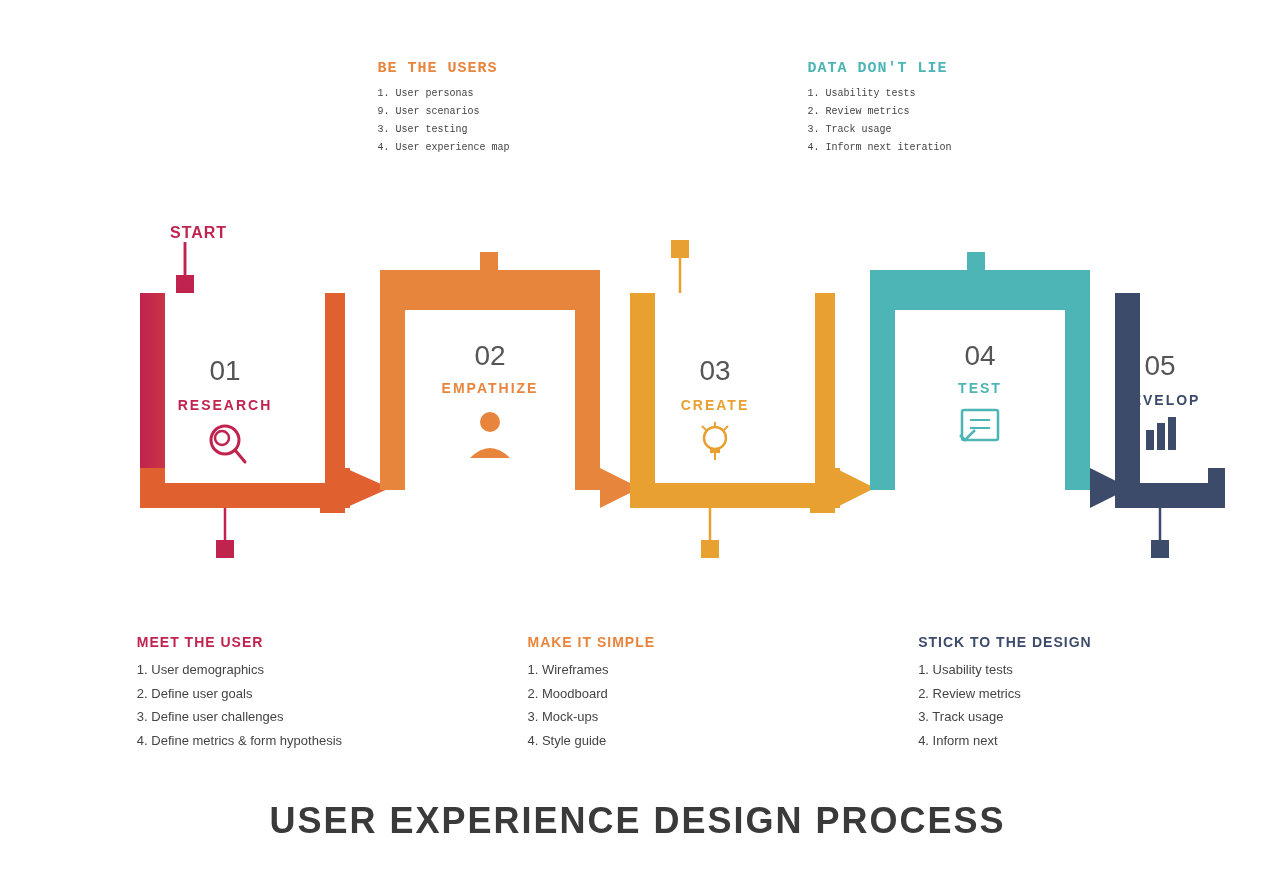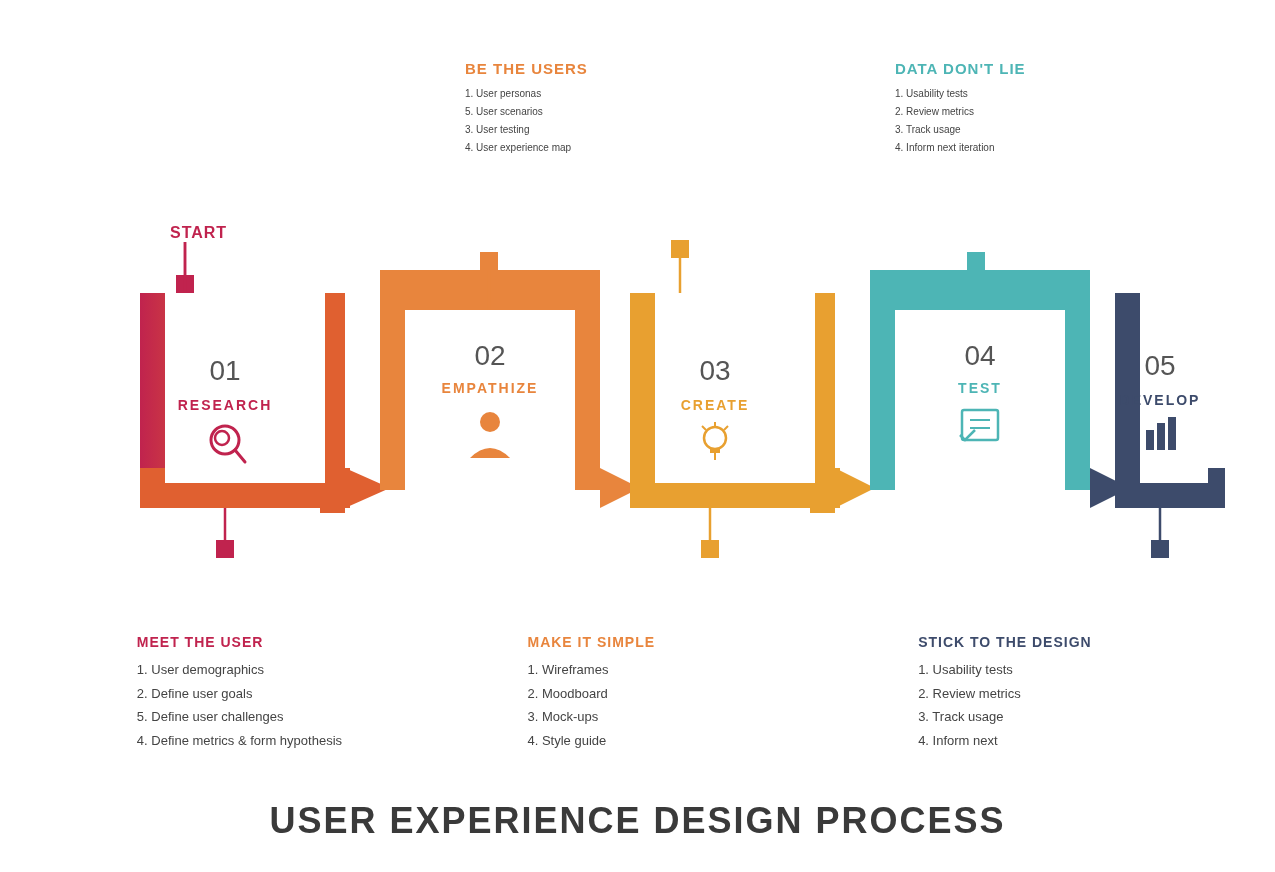--- a/index.html
+++ b/index.html
@@ -15,26 +15,27 @@
     .main-container {
       width: 1275px;
       height: 872px;
       position: relative;
       background: #fff;
     }
 
     
     .top-labels {
       display: flex;
-      justify-content: flex-end;
+      justify-content: center;
       padding: 30px 100px 0 80px;
       position: absolute;
       top: 30px;
       left: 0;
       right: 0;
+      font-family: Liberation Mono, monospace;
     }
 
     .label-block {
       width: 280px;
     }
 
     .label-title {
       font-size: 15px;
       font-weight: 700;
       letter-spacing: 1px;
@@ -117,21 +118,21 @@
 </head>
 <body>
 
 <div class="main-container">
 
   <div class="top-labels">
     <div class="label-block" style="margin-left: 210px;">
       <div class="label-title orange">BE THE USERS</div>
       <ul class="label-list">
         <li>1. User personas</li>
-        <li>5. User scenarios</li>
+        <li>9. User scenarios</li>
         <li>3. User testing</li>
         <li>4. User experience map</li>
       </ul>
     </div>
     <div class="label-block" style="margin-left: 150px;">
       <div class="label-title teal">DATA DON'T LIE</div>
       <ul class="label-list">
         <li>1. Usability tests</li>
         <li>2. Review metrics</li>
         <li>3. Track usage</li>
@@ -253,21 +254,21 @@
       </defs>
     </svg>
   </div>
 
   <div class="bottom-labels">
     <div class="bottom-label-block">
       <div class="bottom-label-title pink">MEET THE USER</div>
       <ul class="bottom-label-list">
         <li>1. User demographics</li>
         <li>2. Define user goals</li>
-        <li>5. Define user challenges</li>
+        <li>3. Define user challenges</li>
         <li>4. Define metrics &amp; form hypothesis</li>
       </ul>
     </div>
     <div class="bottom-label-block">
       <div class="bottom-label-title orange">MAKE  IT SIMPLE</div>
       <ul class="bottom-label-list">
         <li>1. Wireframes</li>
         <li>2. Moodboard</li>
         <li>3. Mock-ups</li>
         <li>4. Style guide</li>

